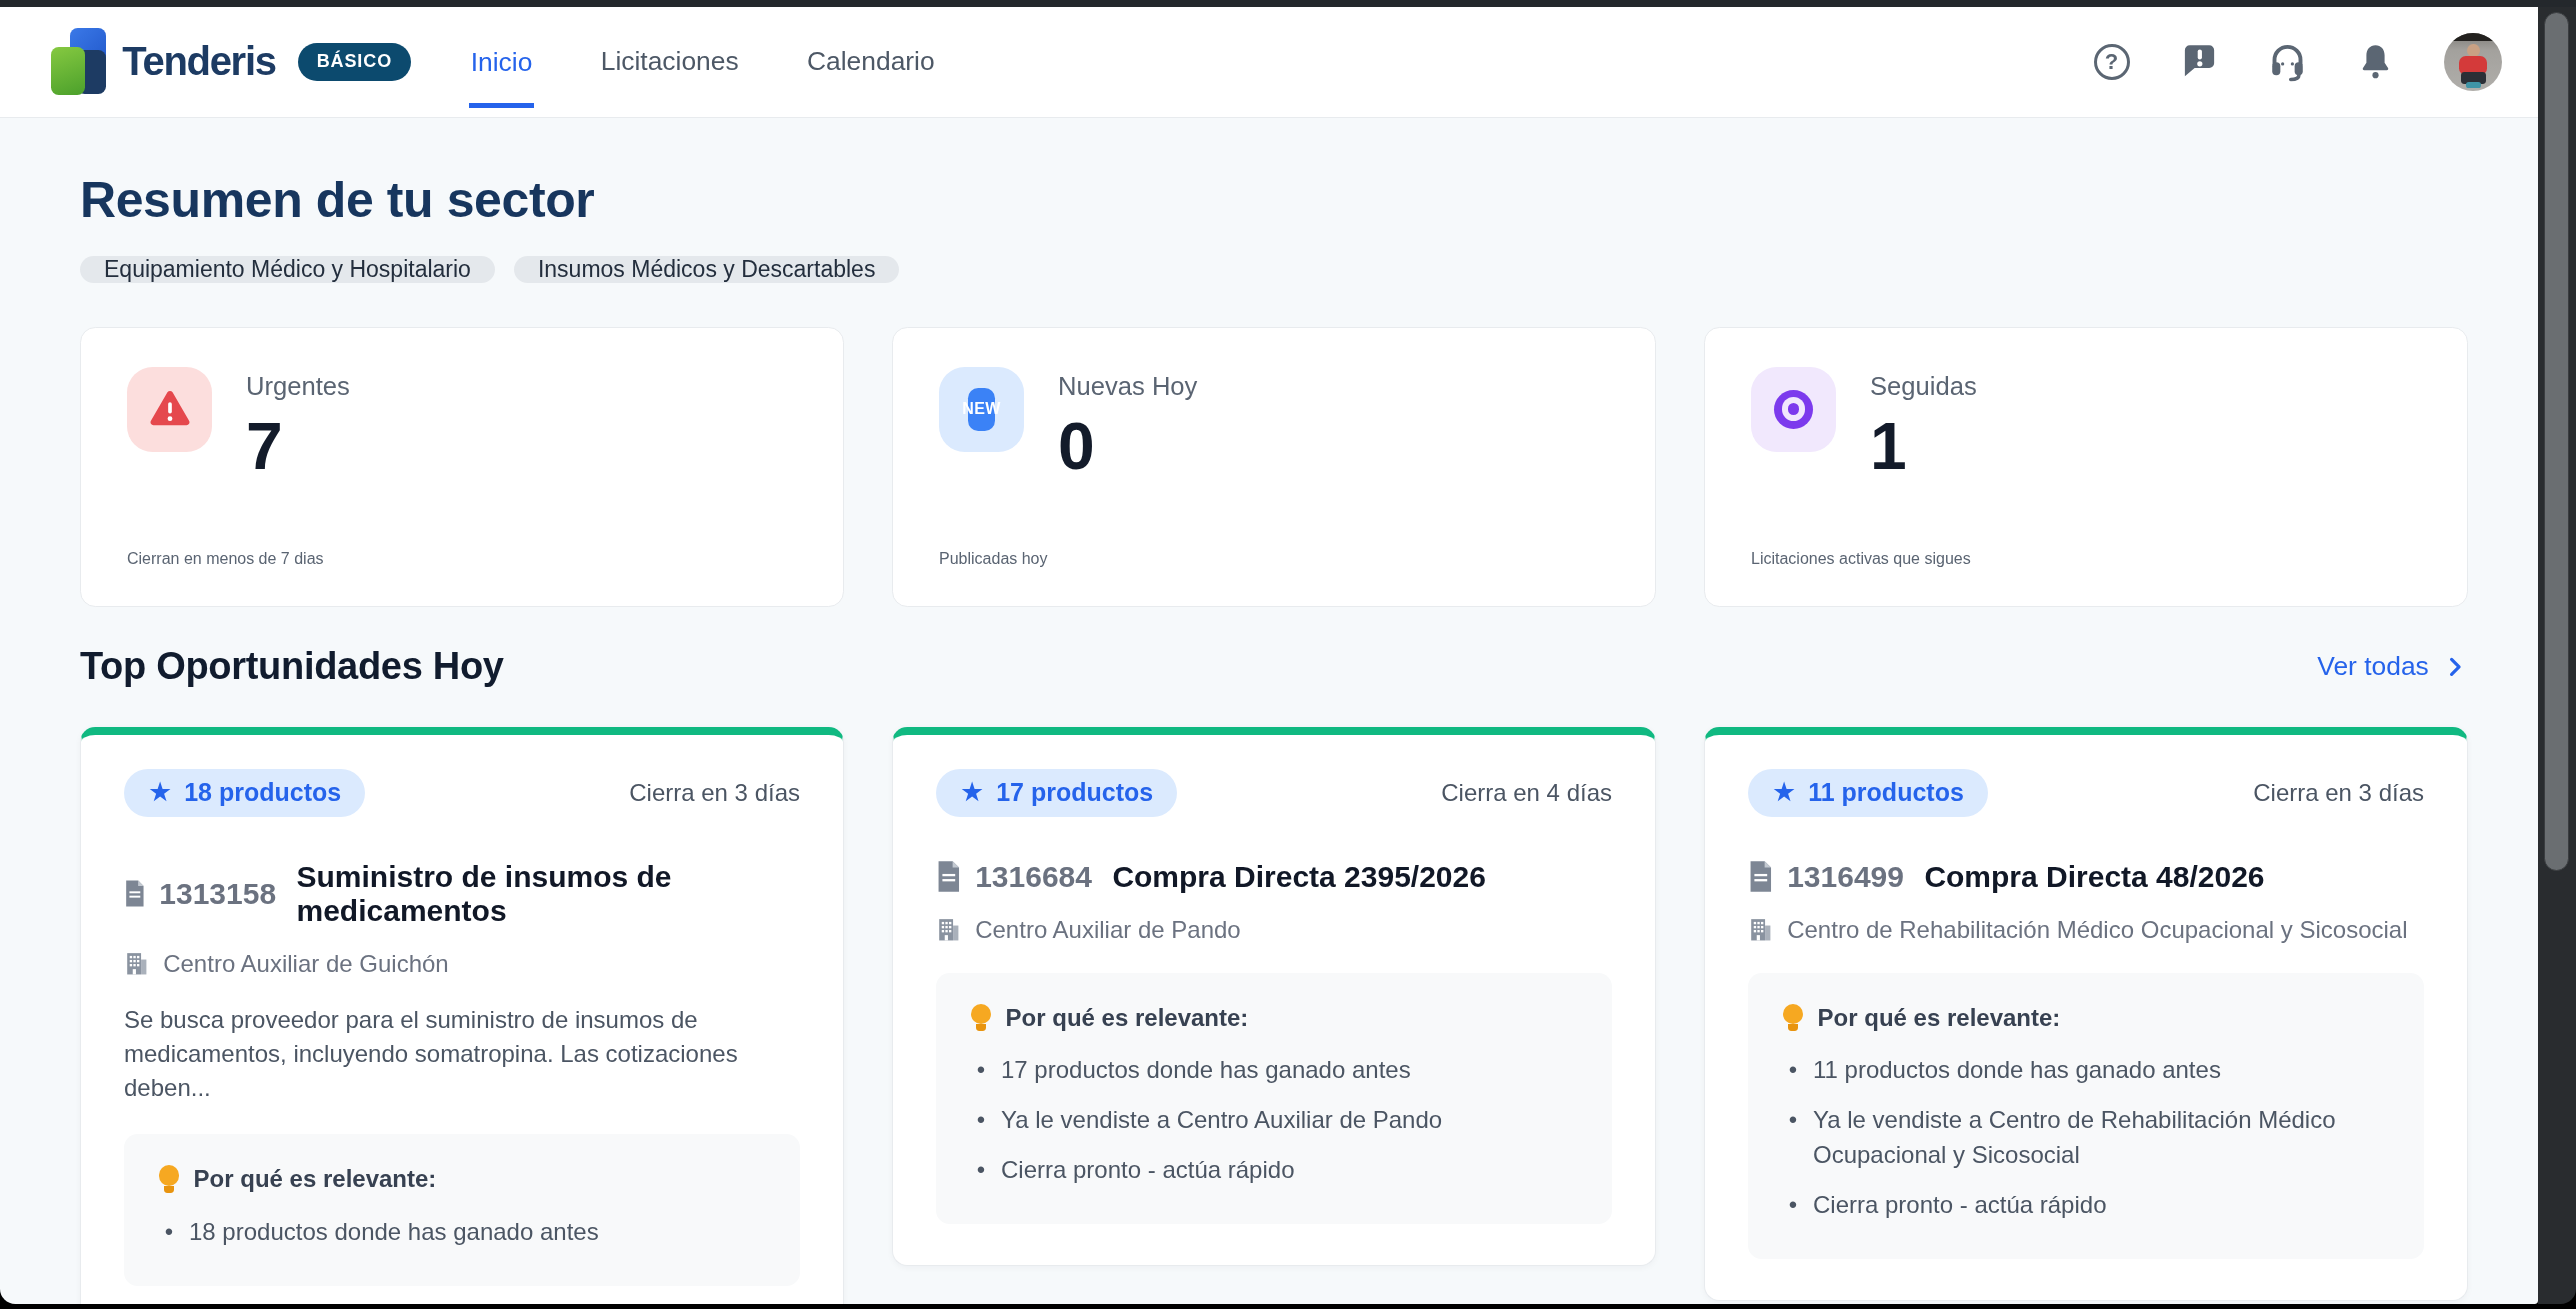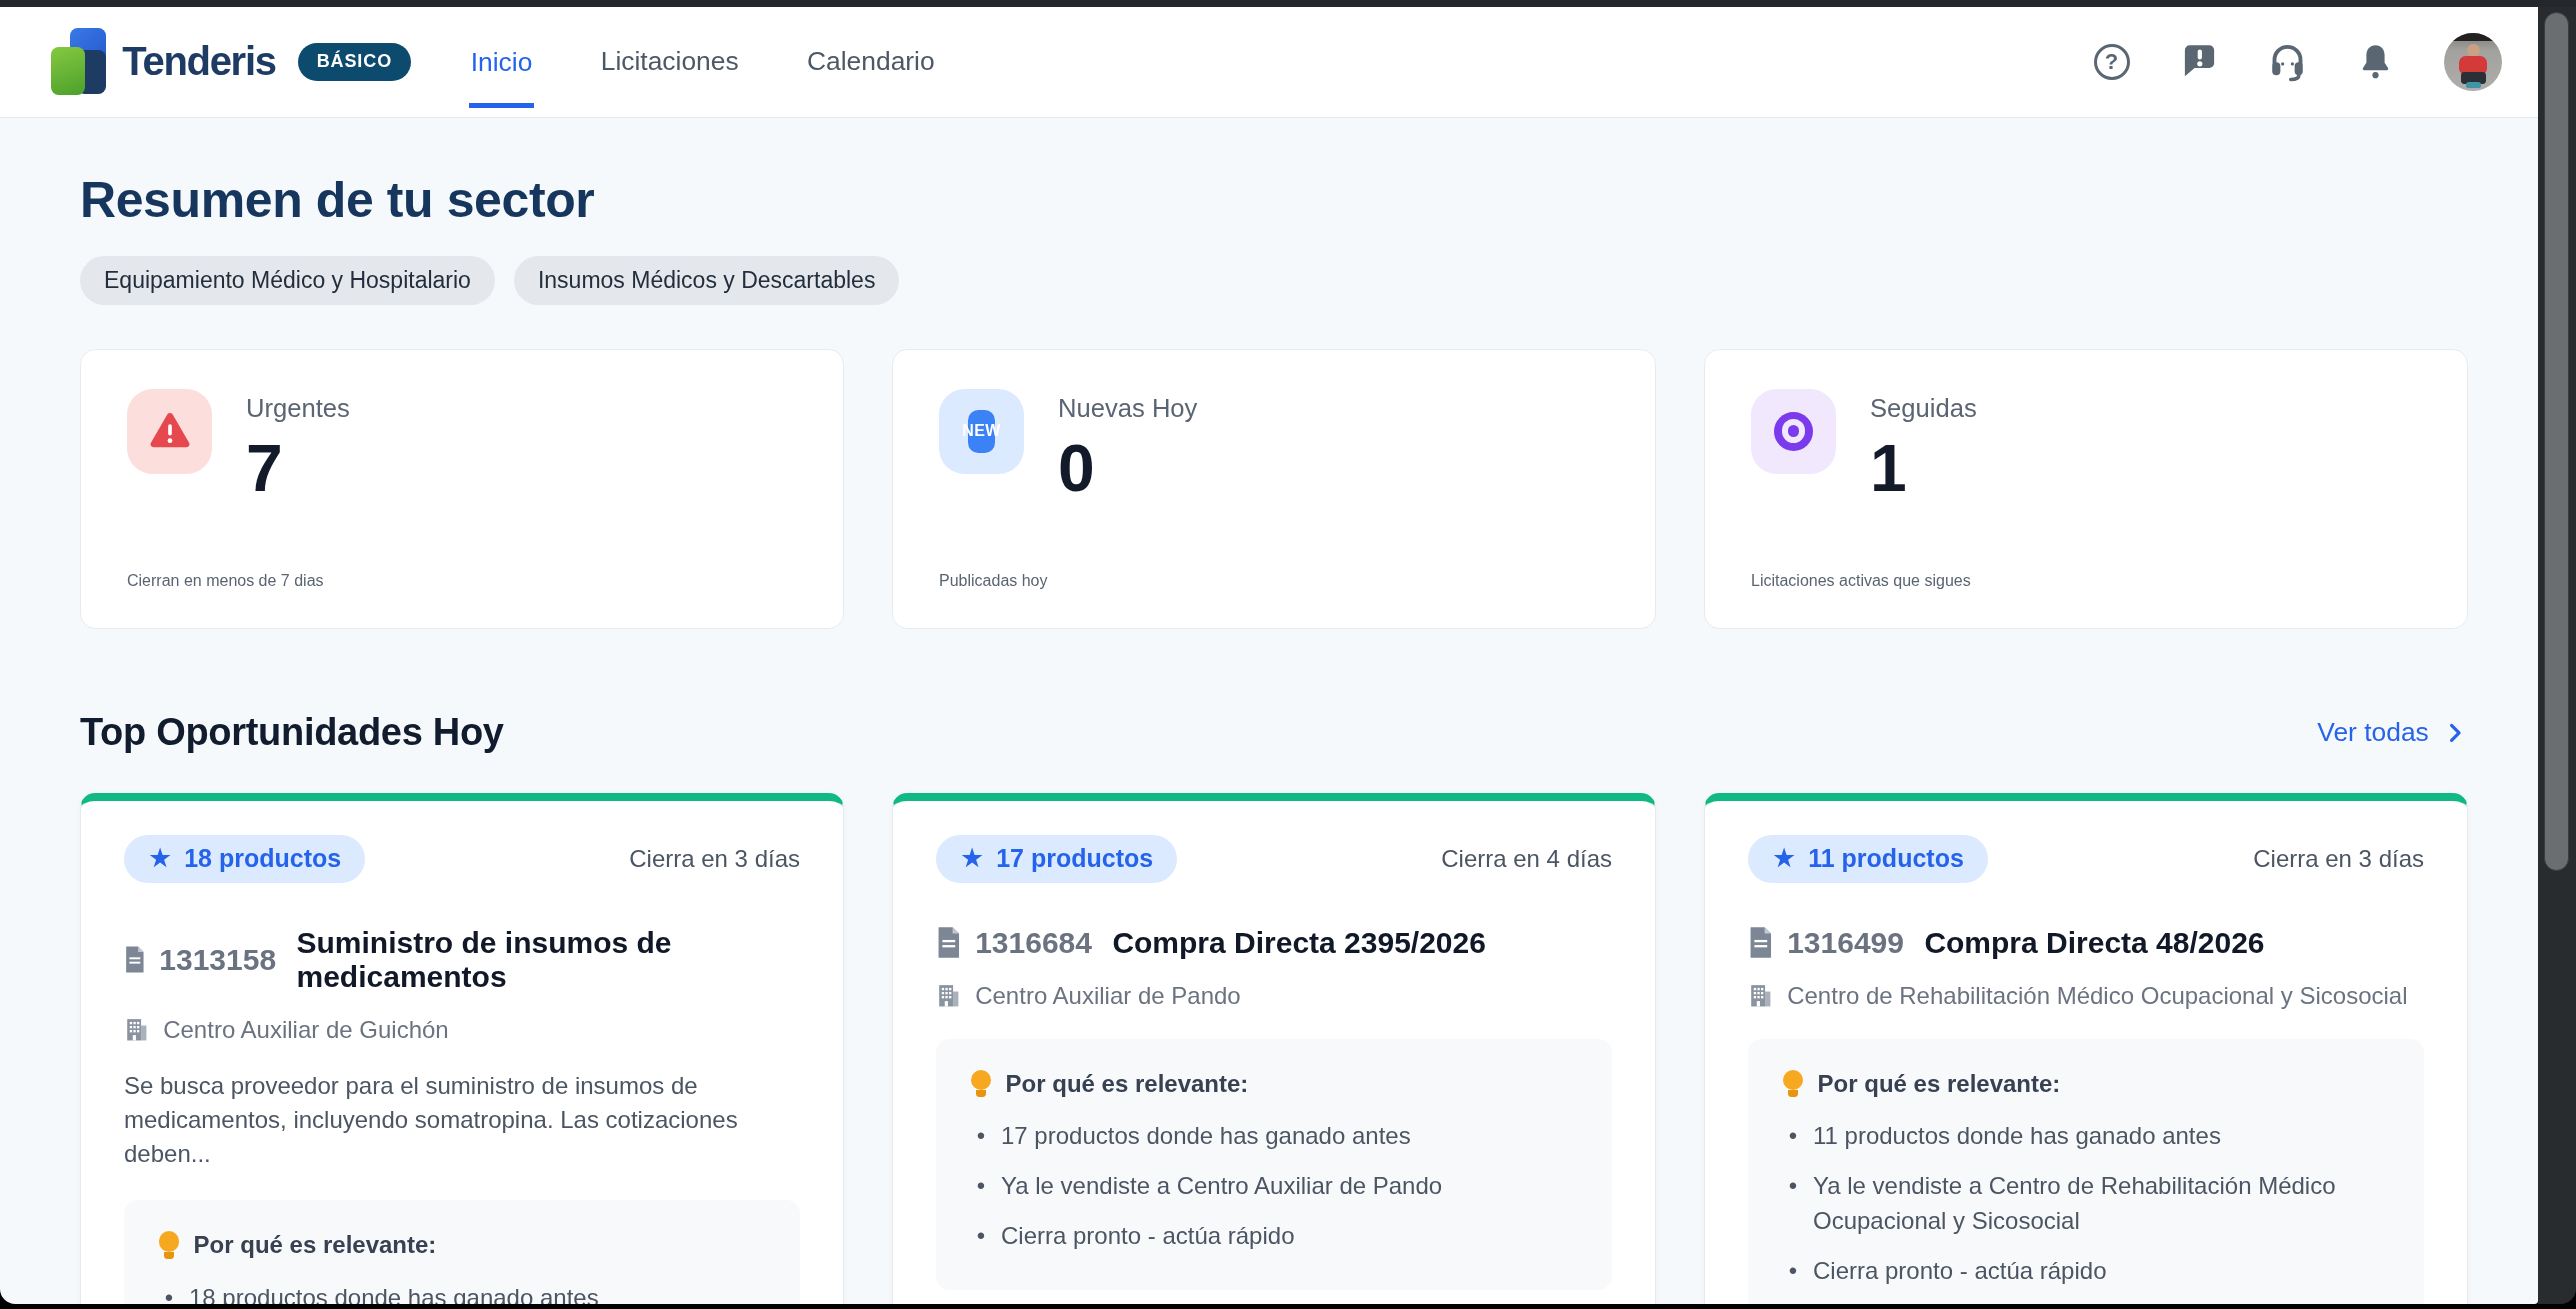--- a/index.html
+++ b/index.html
@@ -64,21 +64,21 @@
   .avatar .shirt { position:absolute; left:15.3px; top:23px; width:28px; height:19px; border-radius:6.8px; background:#d43a3a; }
   .avatar .pants { position:absolute; left:17px; top:39px; width:25px; height:12px; border-radius:3.4px; background:#2b2f36; }
   .avatar .stool { position:absolute; left:22px; top:49px; width:14.5px; height:6px; border-radius:2.6px; background:#3f94a6; }
 
   
   .main { padding:0 70px 0 80px; }
   .page-title { margin-top:53px; font-size:50px; font-weight:700; color:#17365e; letter-spacing:-0.4px; }
   .tags { display:flex; gap:19px; margin-top:27px; }
   .tag {
     background:#e4e8ec; color:#232e3d; font-size:23px; font-weight:500;
-    padding:11px 24px; border-radius:852px;
+    padding:0 24px; border-radius:852px;
   }
 
   
   .stats { display:flex; gap:48px; margin-top:44px; }
   .stat-card {
     flex:1; background:#fff; border:1.7px solid #e8ebee; border-radius:15.3px;
     padding:39px 46px 38px; min-height:280px; display:flex; flex-direction:column;
     justify-content:space-between; cursor:pointer;
   }
   .stat-top { display:flex; align-items:flex-start; }
@@ -93,21 +93,21 @@
   .new-chip {
     width:27px; height:43px; background:#3b82f6; border-radius:10.2px; color:#fff;
     font-size:16px; font-weight:700; display:flex; align-items:center; justify-content:center; letter-spacing:0.4px;
   }
   .eye-glyph { position:relative; width:39px; height:39px; }
   .eye-glyph .o1 { position:absolute; inset:0; border-radius:50%; background:#7c3aed; }
   .eye-glyph .o2 { position:absolute; inset:7.7px; border-radius:50%; background:#f1e8fd; }
   .eye-glyph .o3 { position:absolute; inset:13.6px; border-radius:50%; background:#7c3aed; }
 
   
-  .section-head { display:flex; align-items:center; justify-content:space-between; margin-top:82px; }
+  .section-head { display:flex; align-items:center; justify-content:space-between; margin-top:38px; }
   .section-title { font-size:38px; font-weight:700; color:#111c2e; letter-spacing:-0.3px; }
   .view-all { display:flex; align-items:center; gap:13.6px; color:#2563eb; font-size:26.4px; font-weight:500; cursor:pointer; }
   .cards { display:flex; gap:48px; margin-top:39px; align-items:flex-start; }
   .opp-card {
     flex:1; background:#fff; border:1.7px solid #e8ebee; border-top:8.5px solid #10b981;
     border-radius:15.3px; padding:34px 43px 41px; cursor:pointer;
     box-shadow:0 1.7px 6.8px rgba(16,24,40,0.04);
   }
   .opp-top { display:flex; align-items:center; justify-content:space-between; }
   .products-badge {

